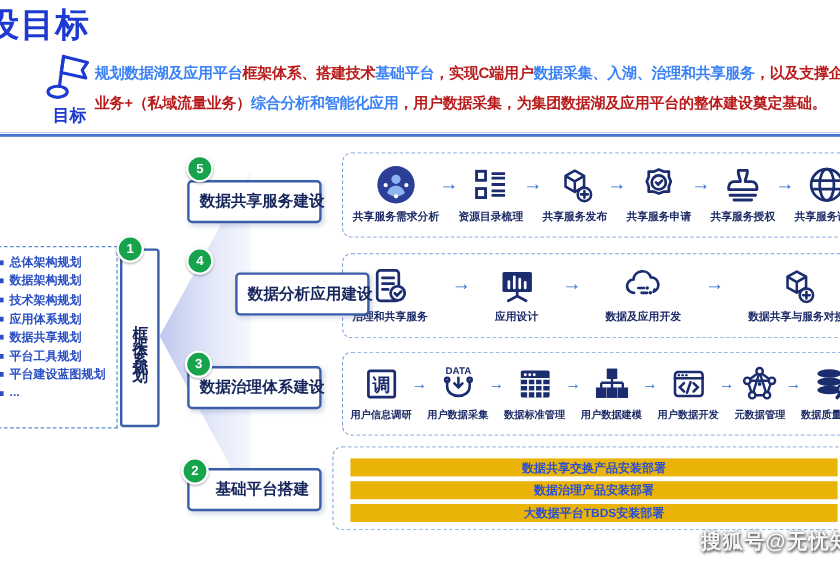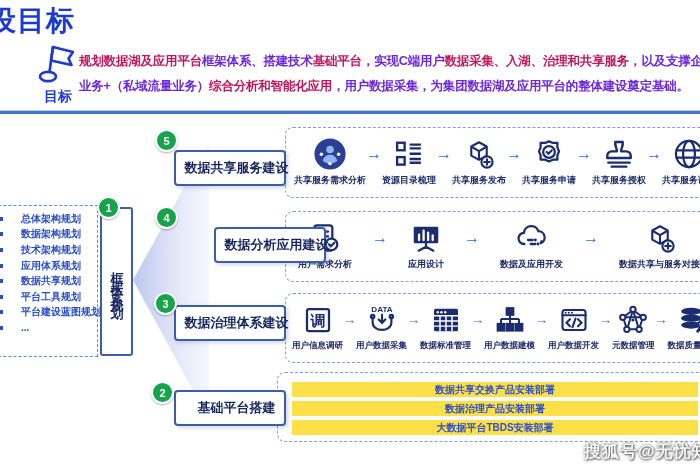--- a/index.html
+++ b/index.html
@@ -8,64 +8,64 @@
 
   
   .hdr-title{position:absolute;left:-41px;top:2px;font-size:28px;font-weight:800;
              color:#1c3ad2;letter-spacing:1px;white-space:nowrap;}
   .flag-wrap{position:absolute;left:36px;top:44px;width:42px;height:44px;}
   .goal-label{position:absolute;left:36px;top:88px;width:44px;text-align:center;
               font-size:14px;font-weight:800;color:#1c3ad2;}
   .paragraph{position:absolute;left:79px;top:49px;width:618px;}
   .para-line{white-space:nowrap;height:25px;line-height:25px;font-size:12.5px;
              font-weight:700;letter-spacing:-0.2px;}
-  .seg-blue{color:#6d28d9;} .seg-green{color:#be185d;}
+  .seg-blue{color:#b91c1c;} .seg-green{color:#3b82f6;}
   .divider{position:absolute;left:0;top:110px;width:700px;height:4px;
            background:linear-gradient(to bottom,#b9cdf0 0 1px,#f2f6fd 1px 1.5px,#4673cc 1.5px 4px);}
 
   
   .plan-box{position:absolute;left:-12px;top:205px;width:110px;height:152px;box-sizing:border-box;
             border:1.5px dashed #5b8bd0;background:#fff;padding:5px 0 0 10px;}
-  .plan-item{display:flex;align-items:center;gap:18px;height:15.6px;font-size:10px;
+  .plan-item{display:flex;align-items:center;gap:5px;height:15.6px;font-size:10px;
              font-weight:600;color:#2a4fc4;white-space:nowrap;}
   .bullet{width:4px;height:4px;background:#2a4fc4;flex:0 0 auto;}
 
   
   .funnel{position:absolute;left:131px;top:134px;z-index:1;}
 
   
   .framework-box{position:absolute;left:100px;top:207px;width:33px;height:149px;box-sizing:border-box;
                  background:#fff;border:2px solid #3a5fa8;border-radius:3px;z-index:2;
                  display:flex;align-items:center;justify-content:center;}
   .framework-box span{writing-mode:vertical-rl;letter-spacing:7px;font-size:13px;
                       font-weight:800;color:#16265c;}
 
   
   .num{position:absolute;width:19px;height:19px;border-radius:50%;background:#17a24c;
        border:2px solid #fff;color:#fff;font-size:11px;font-weight:700;z-index:6;
        display:flex;align-items:center;justify-content:center;box-shadow:0 1px 2px rgba(0,0,0,.3);}
 
   
-  .stage-box{position:absolute;left:174px;width:112px;height:36px;box-sizing:border-box;background:#fff;
+  .stage-box{position:absolute;left:156px;width:112px;height:36px;box-sizing:border-box;background:#fff;
              border:2px solid #3a5fa8;border-radius:4px;display:flex;align-items:center;justify-content:center;
              font-size:13px;font-weight:800;color:#16265c;z-index:4;white-space:nowrap;
              box-shadow:2px 2px 4px rgba(80,100,160,.25);padding-left:13px;}
 
   
   .flow-box{position:absolute;left:285px;width:428px;box-sizing:border-box;background:#fff;
             border:1.5px dashed #7d9fd9;border-radius:8px;}
   .flow{display:flex;align-items:flex-start;}
   .step{display:flex;flex-direction:column;align-items:center;flex:0 0 auto;}
   .ic{height:36px;display:flex;align-items:center;justify-content:center;color:#1b2d6e;}
   .lb{font-size:9px;color:#1c2a66;font-weight:600;white-space:nowrap;margin-top:2px;text-align:center;}
   .arrow{color:#2e6bd6;font-weight:800;font-size:16px;line-height:36px;flex:0 0 auto;}
   .flow-tight .lb{font-size:8.5px;}
   .flow-tight .arrow{font-size:13px;}
   .bars{padding:5px 14px;}
-  .bar{height:15px;margin:4px 0;background:#fde047;color:#2c4fd0;font-size:10px;font-weight:700;
+  .bar{height:15px;margin:4px 0;background:#eab308;color:#2c4fd0;font-size:10px;font-weight:700;
        display:flex;align-items:center;justify-content:center;white-space:nowrap;}
 
   
   .watermark{position:absolute;left:584px;top:440px;font-size:17px;font-weight:700;z-index:9;
              color:#f7f7f7;letter-spacing:1px;white-space:nowrap;
              text-shadow:0 0 3px rgba(80,80,80,.95),1px 1px 2px rgba(80,80,80,.8);}
 </style>
 </head>
 <body>
 
@@ -227,21 +227,21 @@
     <div class="flow" id="flow4" style="justify-content:center;gap:20px;padding-top:8px;">
         <div class="step">
           <div class="ic">
             <svg viewBox="0 0 24 24" width="32" height="32" fill="none" stroke="currentColor" stroke-width="1.7" stroke-linecap="round">
               <rect x="4" y="2.5" width="13.5" height="19" rx="2"></rect>
               <path d="M7.3 7.2h7M7.3 10.8h7M7.3 14.4h3.5"></path>
               <circle cx="16.8" cy="16.8" r="4.4" fill="#fff"></circle>
               <path d="M15 16.8l1.4 1.4 2.6-2.6"></path>
             </svg>
           </div>
-          <div class="lb">用户需求分析</div>
+          <div class="lb">治理和共享服务</div>
         </div>
         <span class="arrow">→</span>
         <div class="step">
           <div class="ic">
             <svg viewBox="0 0 24 24" width="32" height="32">
               <rect x="2.8" y="3.5" width="18.4" height="12.5" rx="1" fill="currentColor"></rect>
               <path d="M6.8 13.5V9.5M10.2 13.5V6.5M13.6 13.5V8M17 13.5V10" stroke="#fff" stroke-width="1.7" stroke-linecap="round"></path>
               <path d="M12 16v2.5M6.5 21.5l5.5-3 5.5 3" stroke="currentColor" stroke-width="1.7" fill="none" stroke-linecap="round"></path>
             </svg>
           </div>

